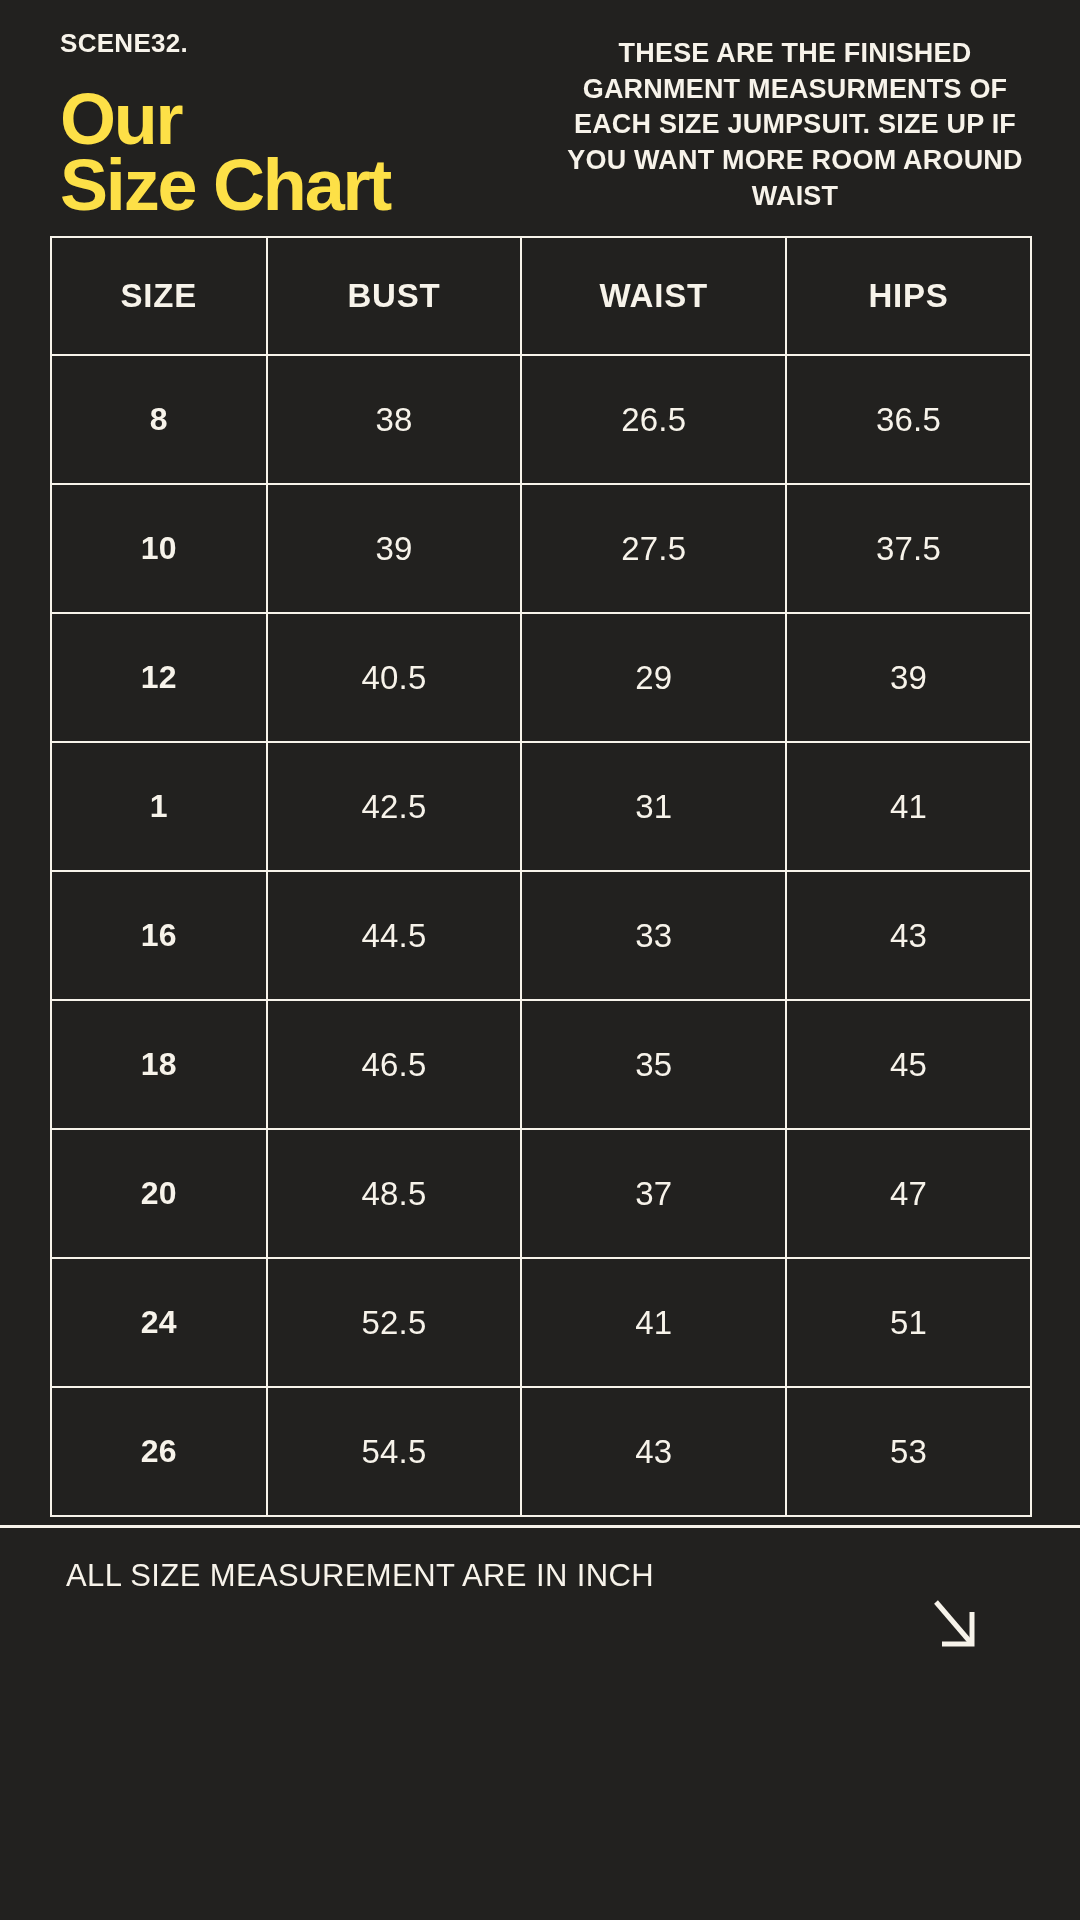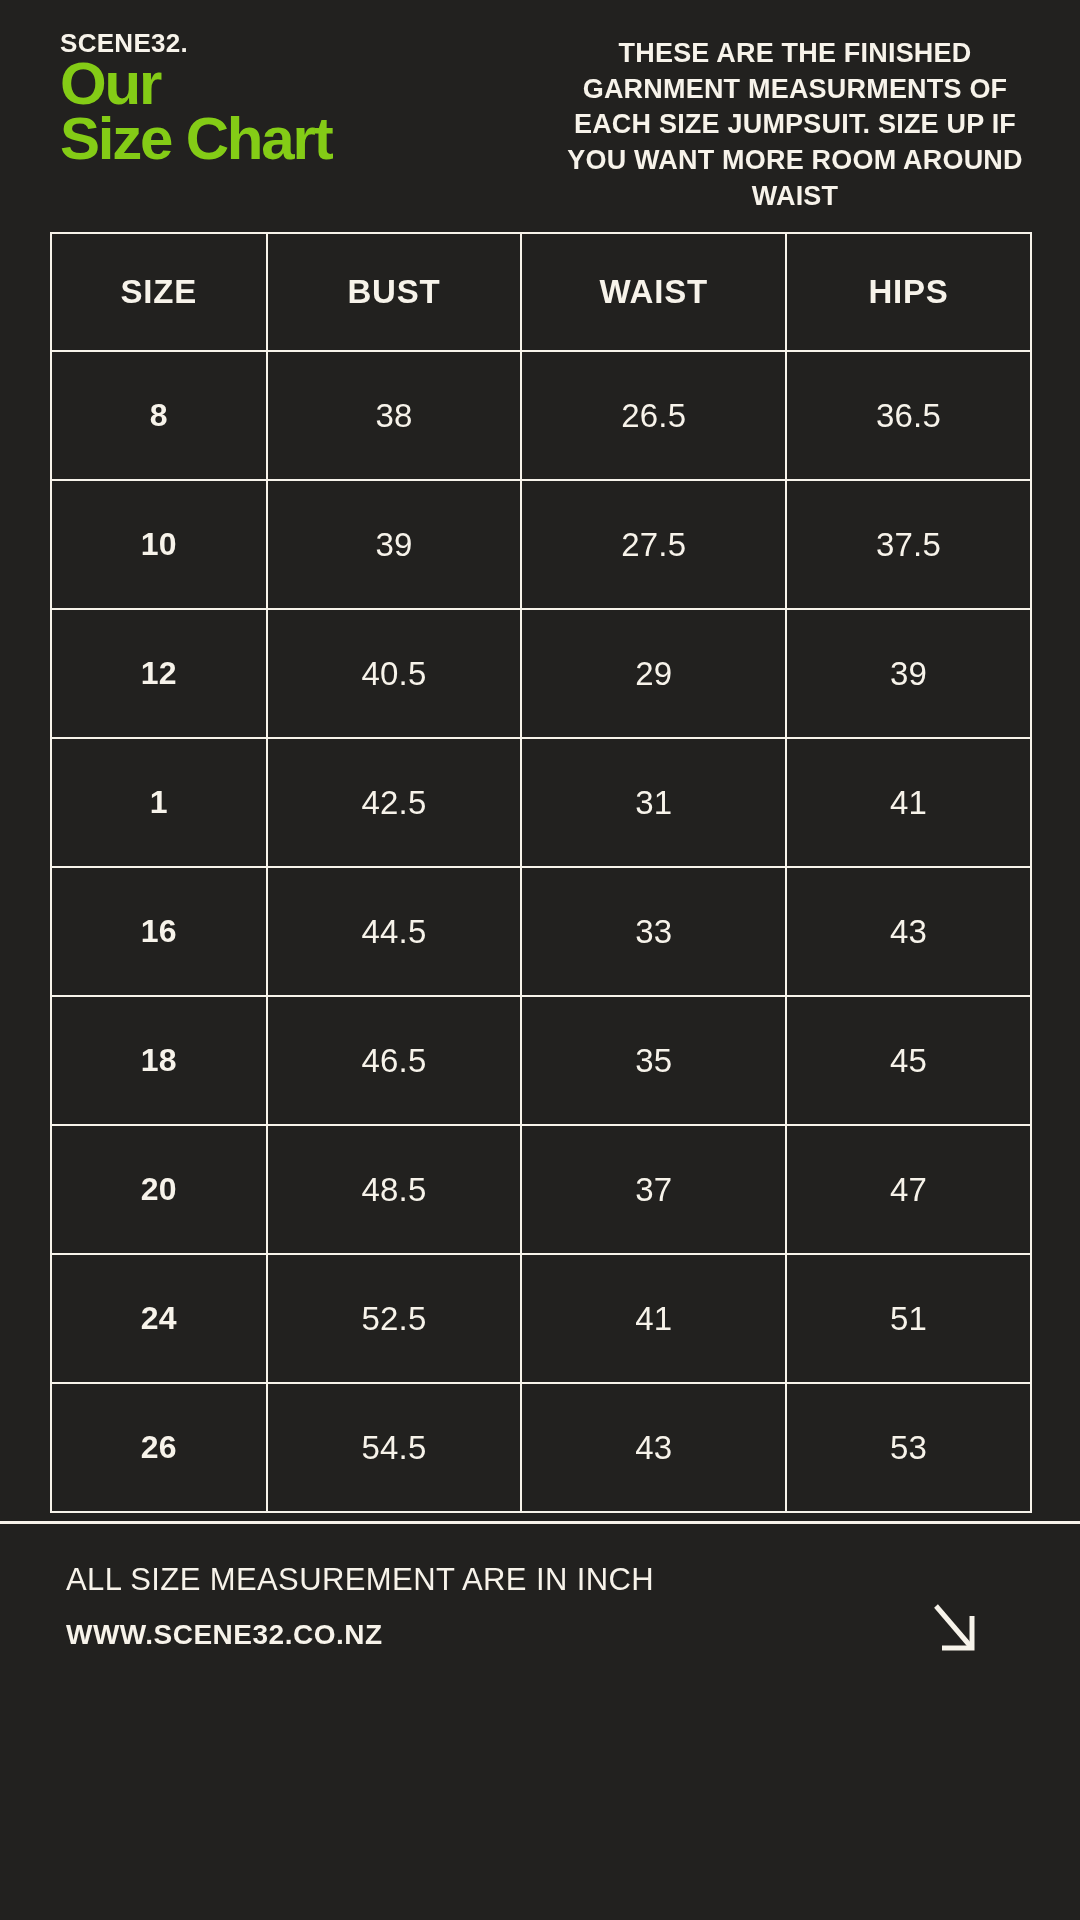--- a/index.html
+++ b/index.html
@@ -25,25 +25,26 @@
   }
   .brand-block { padding-top:4px; }
   .brand {
     color:#f7f3ea;
     font-size:26px;
     font-weight:bold;
     letter-spacing:0.3px;
     line-height:1;
   }
   .title {
-    color:#84cc16;
-    font-size:60px;
+    color:#fde047;
+    font-size:72px;
     font-weight:bold;
     line-height:0.92;
     letter-spacing:-2.2px;
+    margin-top:30px;
     white-space:pre-line;
   }
   .desc {
     color:#f7f3ea;
     font-size:27px;
     font-weight:bold;
     line-height:1.32;
     text-align:center;
     letter-spacing:0.2px;
     max-width:470px;
@@ -98,21 +99,20 @@
     width:100%;
     height:3px;
     background:#f7f3ea;
   }
   .footer-inner {
     display:flex;
     align-items:flex-start;
     justify-content:space-between;
     padding:30px 60px 0 66px;
     height:236px;
-    margin-top:8px;
   }
   .footer-text { display:flex; flex-direction:column; }
   .footer-note {
     color:#f7f3ea;
     font-size:31px;
     font-weight:normal;
     letter-spacing:0.4px;
     line-height:1.15;
   }
   .footer-url {
@@ -215,21 +215,20 @@
         </tr>
       </tbody>
     </table>
   </div>
 
   <div class="footer">
     <div class="footer-rule"></div>
     <div class="footer-inner">
       <div class="footer-text">
         <div class="footer-note">ALL SIZE MEASUREMENT ARE IN INCH</div>
-        <div class="footer-url">WWW.SCENE32.CO.NZ</div>
       </div>
       <div class="arrow-icon">
         <svg width="56" height="62" viewBox="0 0 56 62" fill="none">
           <path d="M8 8 L44 50" stroke="#f7f3ea" stroke-width="5" stroke-linecap="butt"></path>
           <path d="M44 18 L44 50 L14 50" stroke="#f7f3ea" stroke-width="5" stroke-linecap="butt" fill="none"></path>
         </svg>
       </div>
     </div>
   </div>
 

